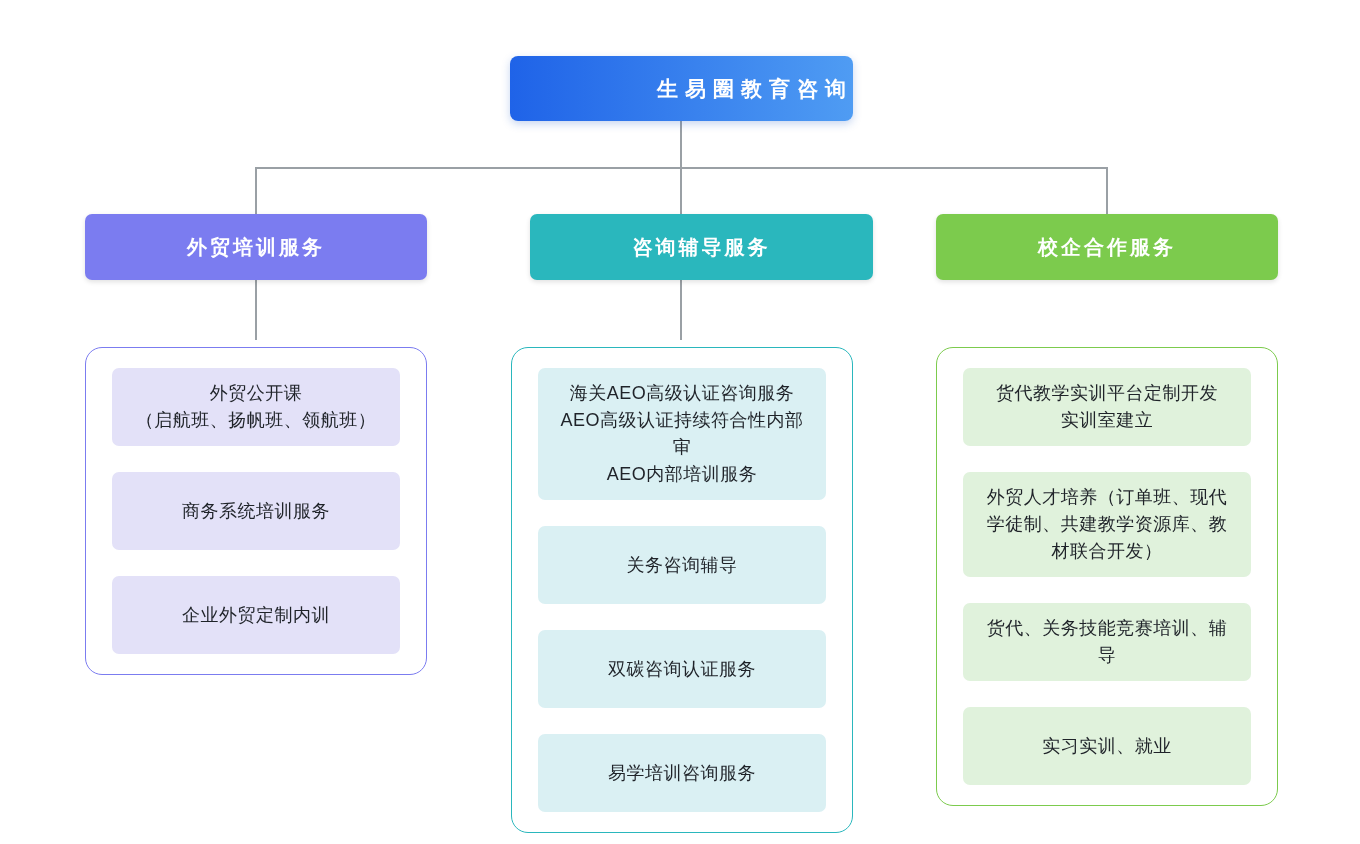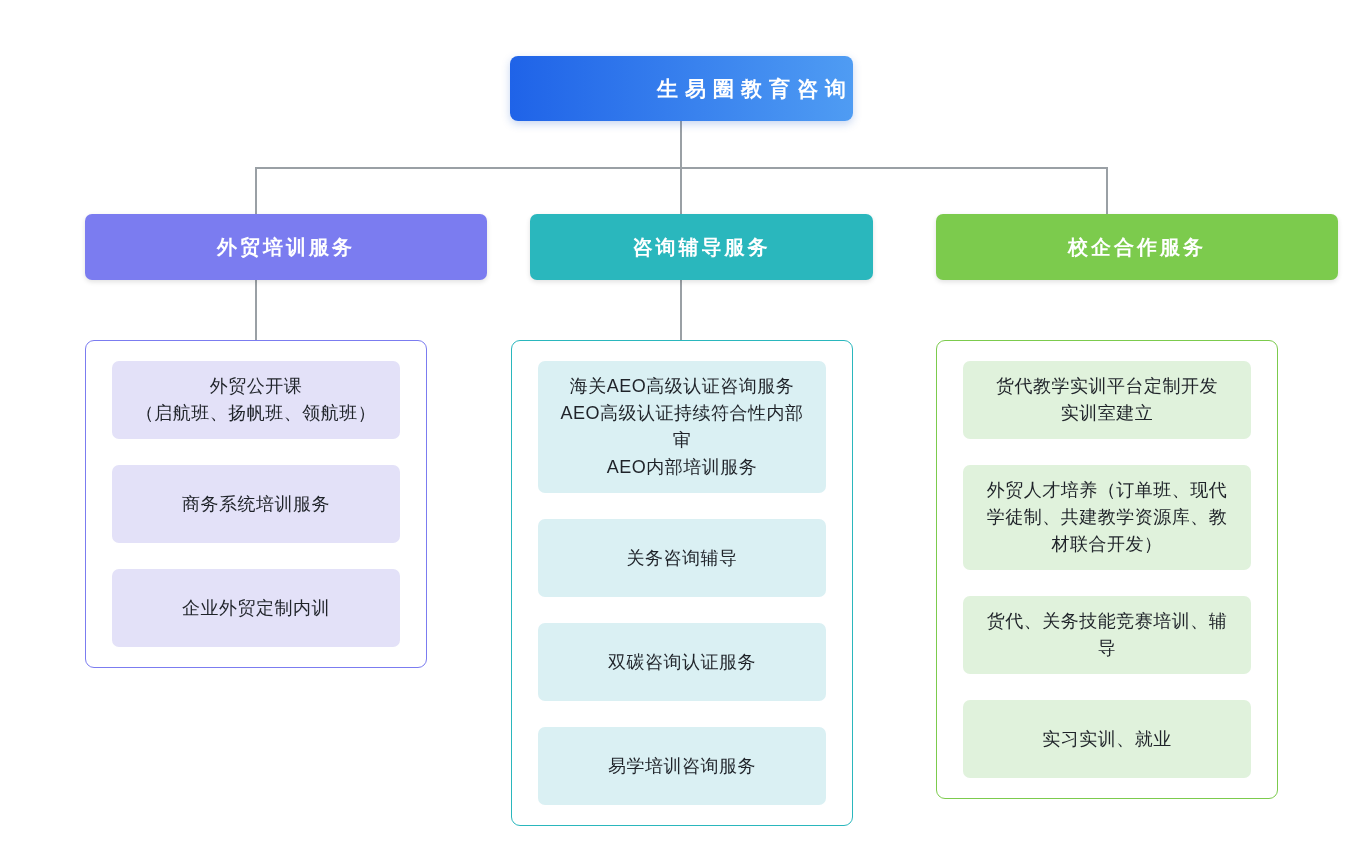--- a/index.html
+++ b/index.html
@@ -19,36 +19,36 @@
     background: linear-gradient(90deg, var(--root-gradient-left), var(--root-gradient-right));
     border-radius: 8px;
     display: flex; align-items: center; justify-content: flex-end;
     color: var(--header-text); font-size: 21px; font-weight: bold; letter-spacing: 7px;
     box-shadow: 0 3px 8px rgba(30, 90, 200, 0.25);
     z-index: 2;
   }
 
   
   .branch-header {
-    position: absolute; top: 214px; height: 66px; width: 402px;
+    position: absolute; top: 214px; height: 66px; width: 342px;
     border-radius: 7px;
     display: flex; align-items: center; justify-content: center;
     color: var(--header-text); font-size: 20px; font-weight: bold; letter-spacing: 3px;
     box-shadow: 0 2px 5px rgba(0,0,0,0.12);
     z-index: 2;
   }
   .branch-header.c1 { left: 85px;  background: var(--branch1-accent); }
   .branch-header.c2 { left: 510px; background: var(--branch2-accent); width: 343px; margin-left: 20px; }
   .branch-header.c3 { left: 936px; background: var(--branch3-accent); }
 
   
   .branch-box {
-    position: absolute; top: 340px; width: 342px;
+    position: absolute; top: 347px; width: 342px;
     background: #ffffff;
-    border-radius: 9px;
+    border-radius: 17px;
     padding: 20px 26px;
     display: flex; flex-direction: column; gap: 26px;
     z-index: 2;
   }
   .branch-box.c1 { left: 85px;  border: 1.5px solid var(--branch1-accent); }
   .branch-box.c2 { left: 511px; border: 1.5px solid var(--branch2-accent); }
   .branch-box.c3 { left: 936px; border: 1.5px solid var(--branch3-accent); }
 
   .leaf {
     min-height: 78px;

